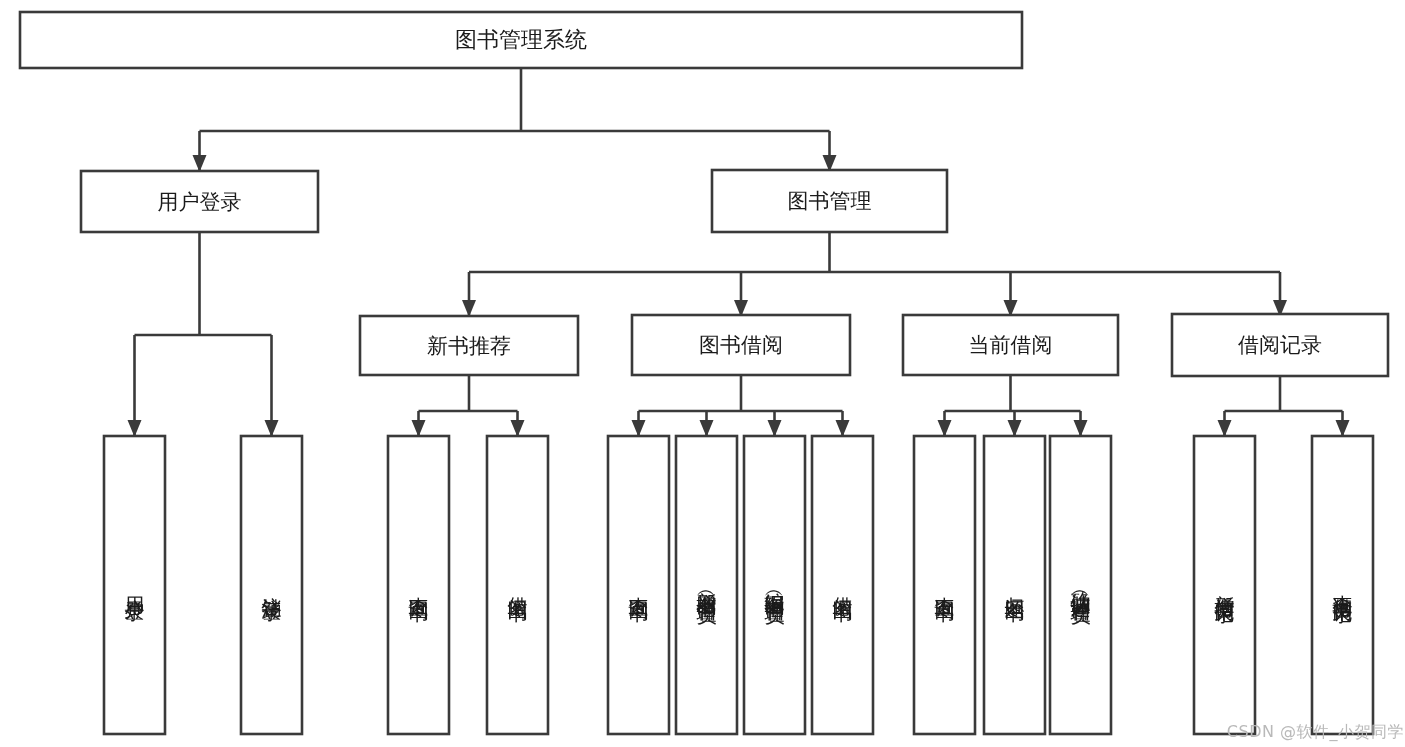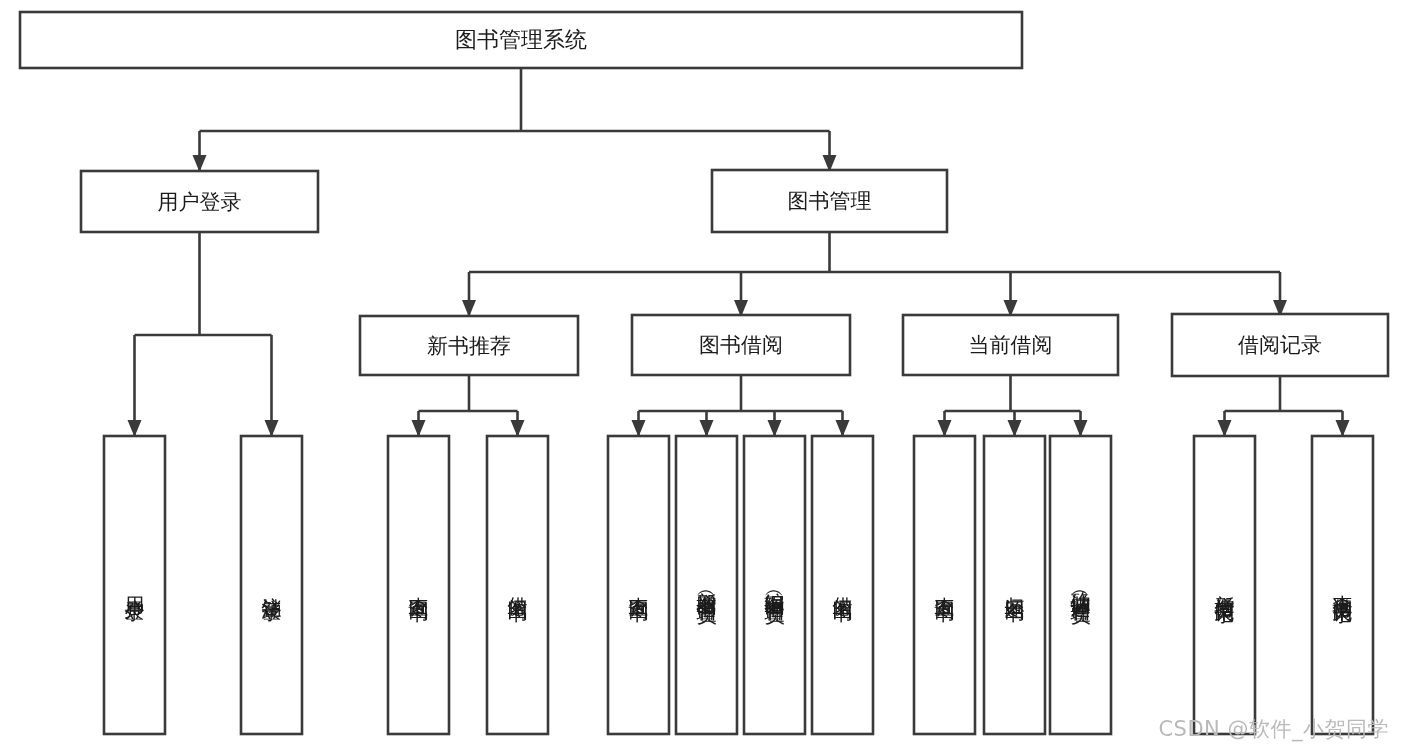--- a/index.html
+++ b/index.html
@@ -11,21 +11,21 @@
   .conn{stroke:#3a3a3a;stroke-width:2.6;fill:none;}
   .head{fill:#3a3a3a;stroke:none;}
   .lbl{fill:#1b1b1b;font-family:"DejaVu Sans","Liberation Sans",sans-serif;
        font-size:21px;text-anchor:middle;dominant-baseline:middle;}
   .lbl-h{font-size:22px;}
   .vlabel{position:absolute;display:flex;align-items:center;justify-content:center;
           writing-mode:vertical-rl;text-orientation:upright;
           font-size:20px;color:#1b1b1b;letter-spacing:2px;line-height:1.05;
           font-family:"DejaVu Sans","Liberation Sans",sans-serif;
           white-space:nowrap;pointer-events:none;}
-  .watermark{position:absolute;right:16px;bottom:4px;font-size:21px;color:#b9b9b9;
+  .watermark{position:absolute;right:1px;bottom:4px;font-size:16px;color:#b9b9b9;
              font-family:"DejaVu Sans","Liberation Sans",sans-serif;letter-spacing:0.5px;}
 </style>
 </head>
 <body>
 
 <div id="stage">
 
   <svg id="tree" viewBox="0 0 1405 747" xmlns="http://www.w3.org/2000/svg">
     <g id="connectors">
         <line x1="521" y1="68" x2="521" y2="131" class="conn"></line>

